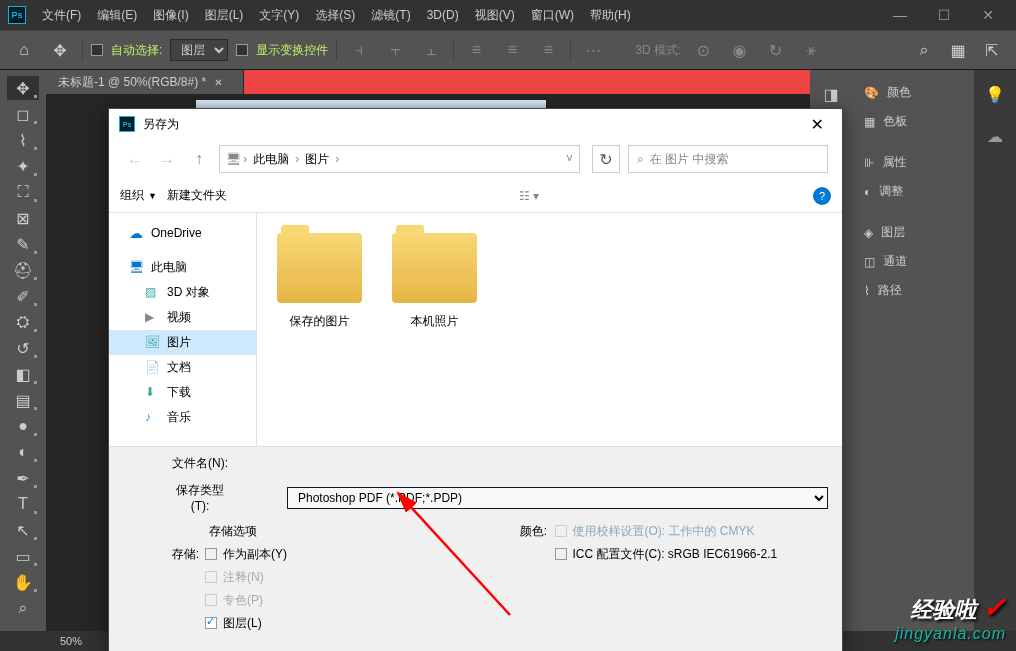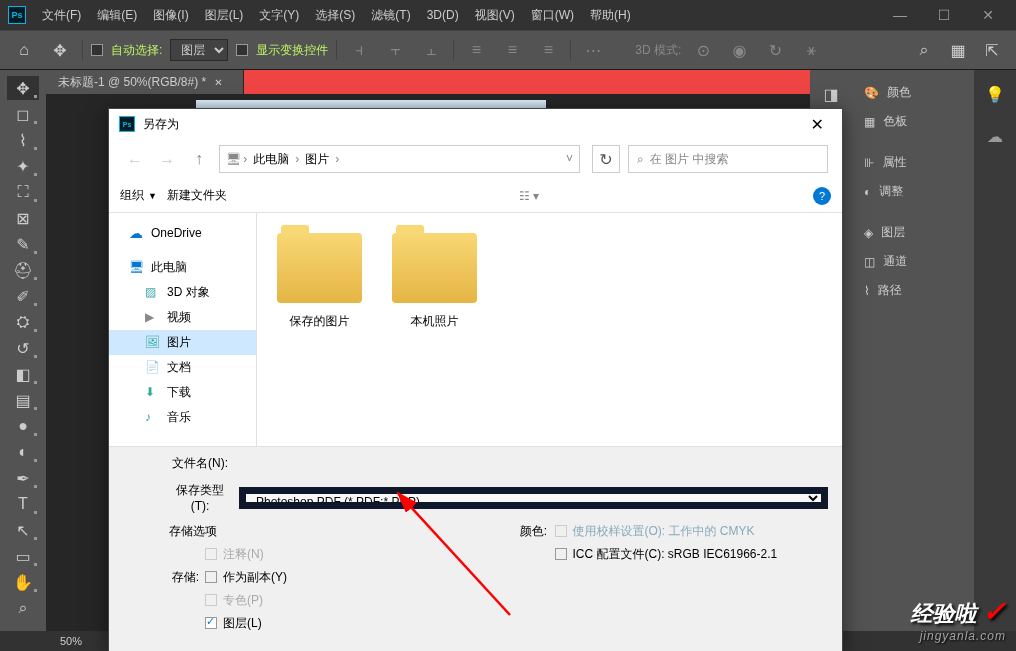--- a/index.html
+++ b/index.html
@@ -74,37 +74,37 @@
 
 .content-pane { flex: 1; padding: 20px; display: flex; gap: 30px; align-items: flex-start; }
 .folder-item { text-align: center; font-size: 12px; }
 .folder-icon { width: 85px; height: 70px; background: linear-gradient(#f8d775, #e5b545); border-radius: 4px; position: relative; margin-bottom: 10px; }
 .folder-icon::before { content: ''; position: absolute; top: -8px; left: 4px; width: 28px; height: 10px; background: #f8d775; border-radius: 3px 3px 0 0; }
 
 .dlg-bottom { background: #f0f0f0; border-top: 1px solid #e0e0e0; padding: 8px 14px 14px 60px; font-size: 12px; }
 .field-row { display: flex; align-items: center; margin-bottom: 10px; gap: 8px; }
 .field-label { width: 62px; text-align: center; }
 .field-input { flex: 1; height: 22px; border: 1px solid #aaa; padding: 0 6px; font-size: 12px; background: #fff; }
-.field-select { flex: 1; height: 22px; border: 7px solid #0f172a; padding: 0 6px; font-size: 12px; background: #f8f8f8; }
+.field-select { flex: 1; height: 22px; border: 1px solid #0f172a; padding: 0 6px; font-size: 12px; background: #f8f8f8; margin-left: 48px; }
 
 .save-opts { display: flex; gap: 40px; margin-top: 8px; }
 .so-col { flex: 1; }
-.so-head { display: flex; margin-bottom: 6px; flex-direction: column; }
+.so-head { display: flex; gap: 10px; margin-bottom: 6px; }
 .so-row { display: flex; align-items: flex-start; gap: 6px; margin-bottom: 6px; font-size: 12px; }
 .so-checkbox { width: 12px; height: 12px; border: 1px solid #999; margin-top: 2px; flex-shrink: 0; }
 .so-checkbox.checked { background: #fff; position: relative; }
 .so-checkbox.checked::after { content: '✓'; position: absolute; top: -3px; left: 0; color: #0078d4; font-size: 11px; }
 .so-link { color: #000000; }
 
 .arrow-line { position: absolute; z-index: 150; pointer-events: none; }
 
 .watermark { position: absolute; bottom: 8px; right: 10px; z-index: 200; text-align: right; }
 .wm-main { color: #fff; font-size: 22px; font-weight: bold; font-style: italic; text-shadow: 2px 2px 3px #000; }
 .wm-check { color: #f00; font-size: 28px; }
-.wm-sub { color: #a3a3a3; font-size: 12px; font-style: italic; text-shadow: 1px 1px 2px #000; letter-spacing: 1px; }
+.wm-sub { color: #14b8a6; font-size: 16px; font-style: italic; text-shadow: 1px 1px 2px #000; letter-spacing: 1px; }
 </style>
 </head>
 <body>
 
 <div class="titlebar">
   <div class="ps-logo">Ps</div>
   <div class="menu-item">文件(F)</div>
   <div class="menu-item">编辑(E)</div>
   <div class="menu-item">图像(I)</div>
   <div class="menu-item">图层(L)</div>
@@ -335,28 +335,28 @@
       <select class="field-select"><option>Photoshop PDF (*.PDF;*.PDP)</option></select>
     </div>
 
     <div class="save-opts">
       <div class="so-col">
         <div class="so-head">
           <span style="width:30px"></span>
           <span>存储选项</span>
         </div>
         <div class="so-row">
+            <span style="width:30px;text-align:right">存储:</span>
+            <div class="so-checkbox"></div>
+            <span>作为副本(Y)</span>
+          </div>
+        <div class="so-row">
             <span style="width:30px"></span>
             <div class="so-checkbox" style="border-color:#ccc"></div>
             <span style="color:#aaa">注释(N)</span>
-          </div>
-        <div class="so-row">
-            <span style="width:30px;text-align:right">存储:</span>
-            <div class="so-checkbox"></div>
-            <span>作为副本(Y)</span>
           </div>
         <div class="so-row">
             <span style="width:30px"></span>
             <div class="so-checkbox" style="border-color:#ccc"></div>
             <span style="color:#aaa">专色(P)</span>
           </div>
         <div class="so-row">
             <span style="width:30px"></span>
             <div class="so-checkbox checked"></div>
             <span>图层(L)</span>

